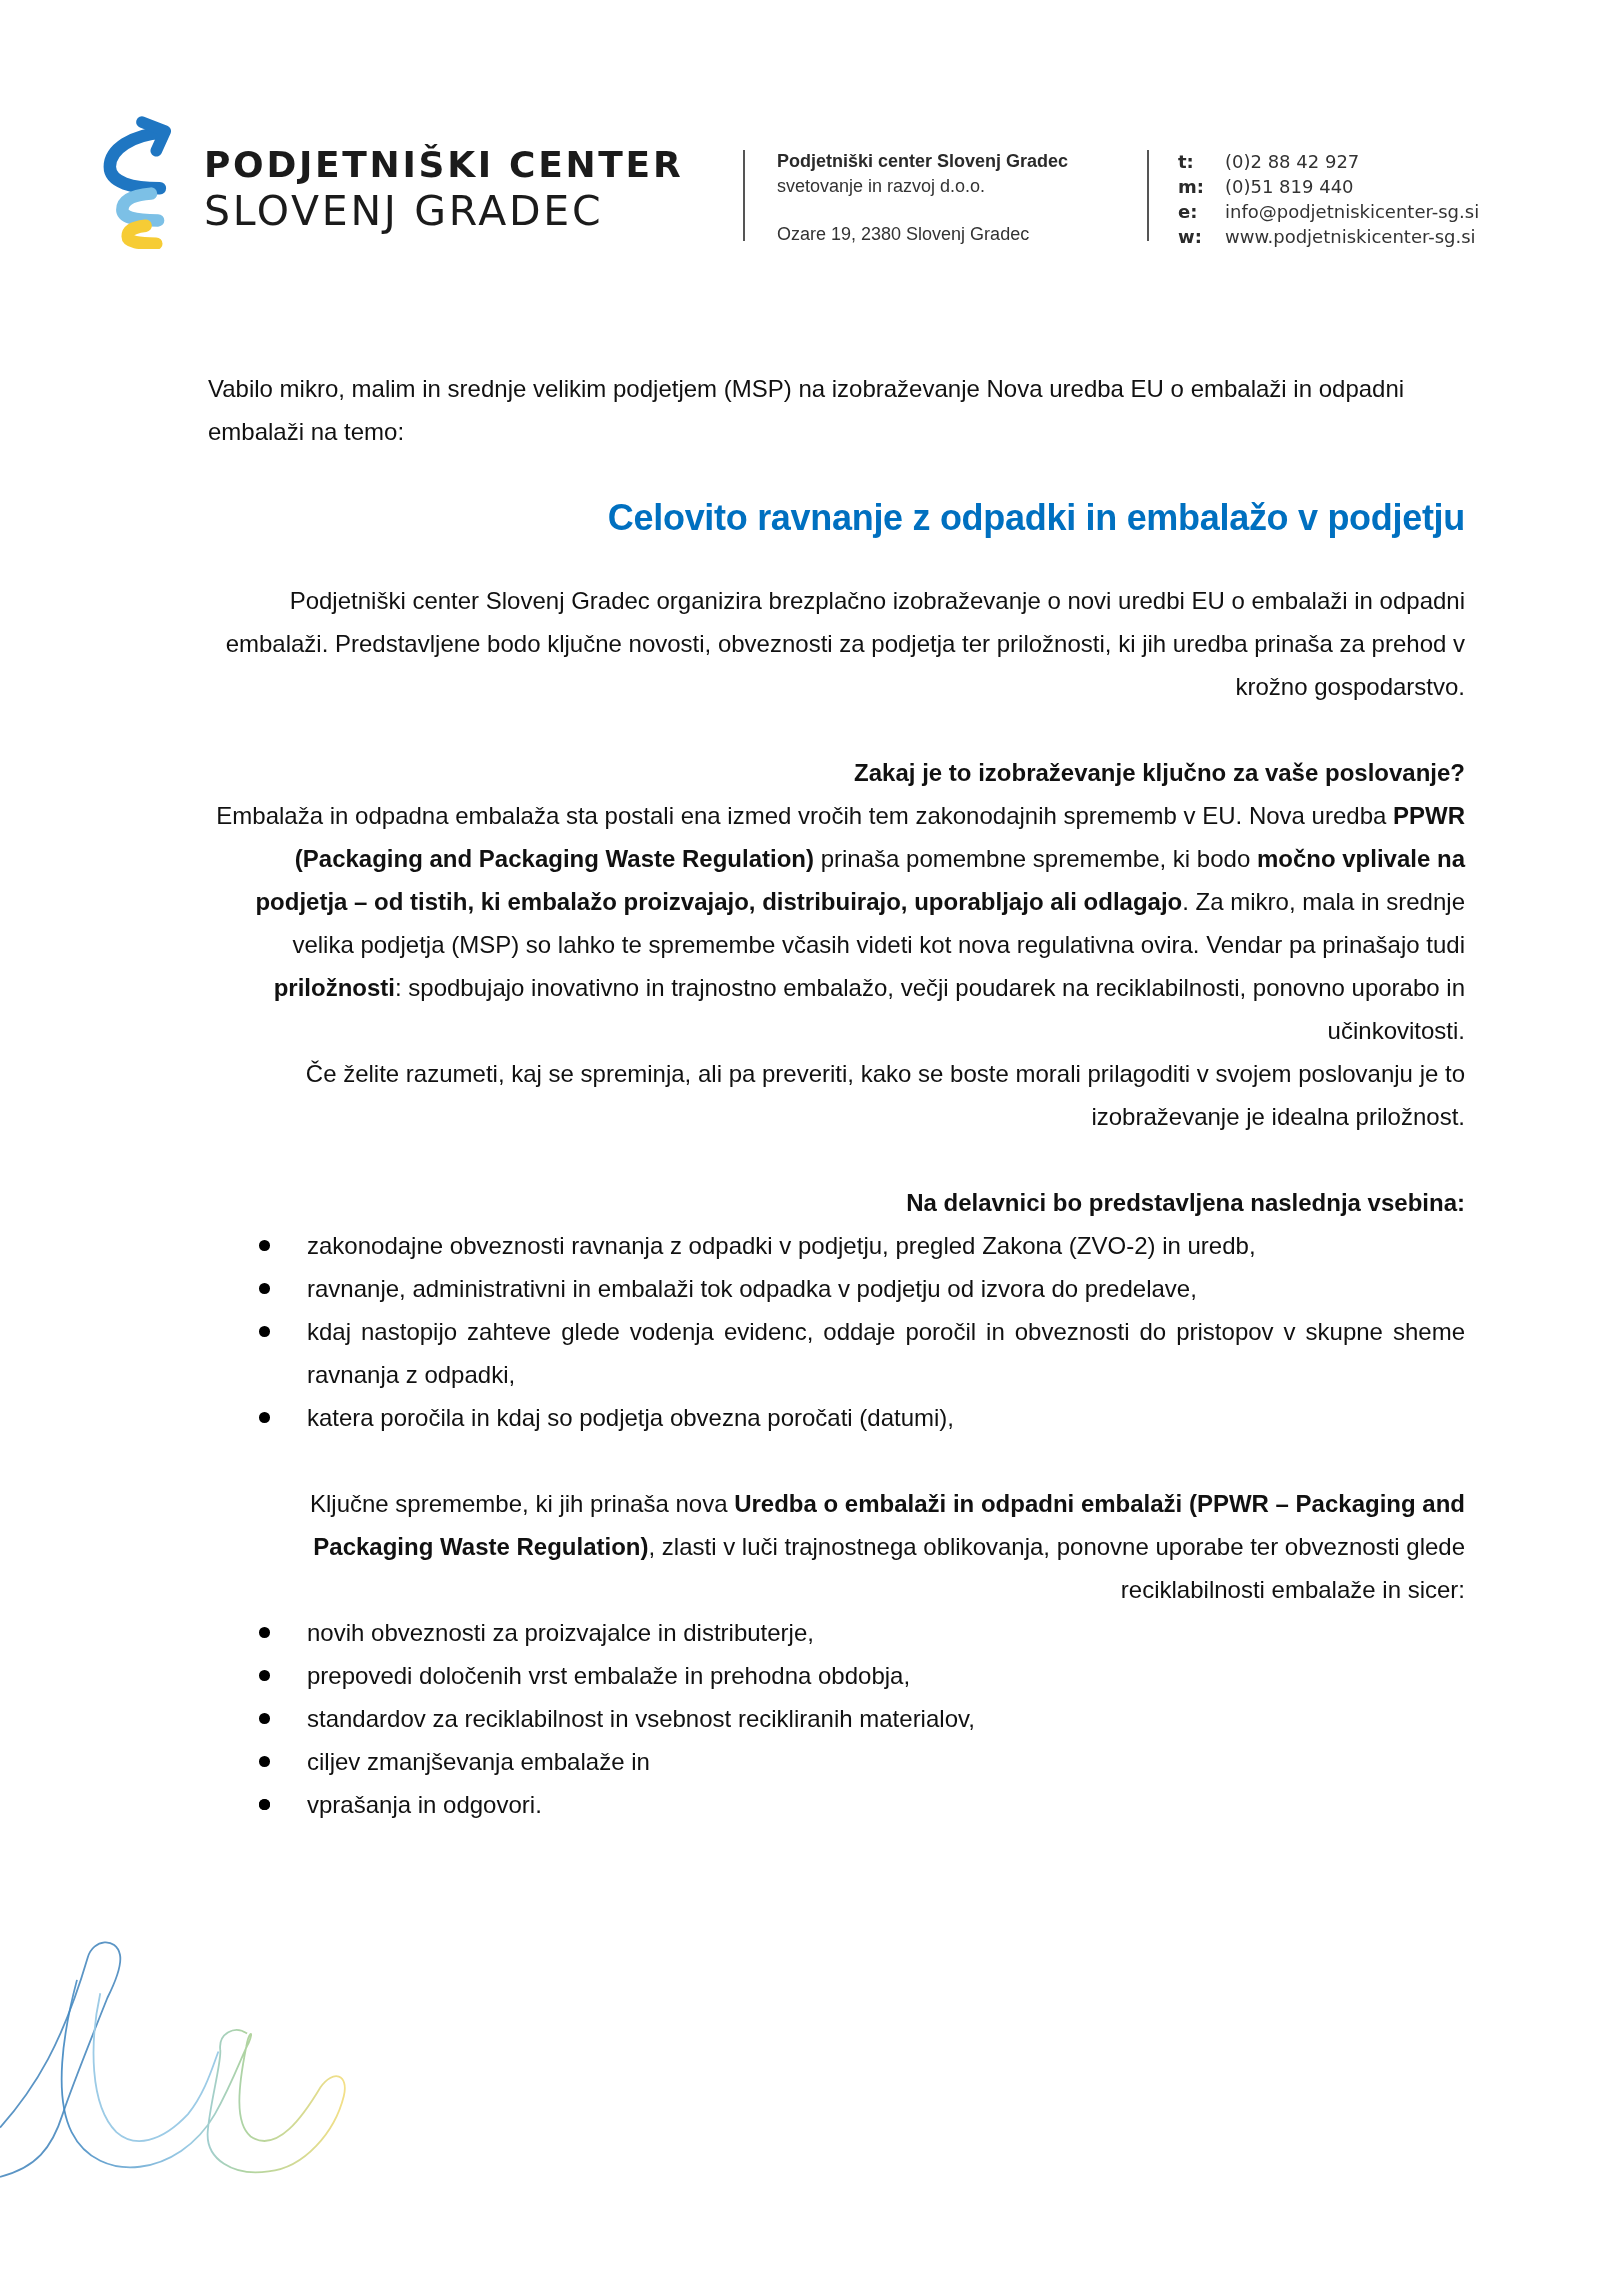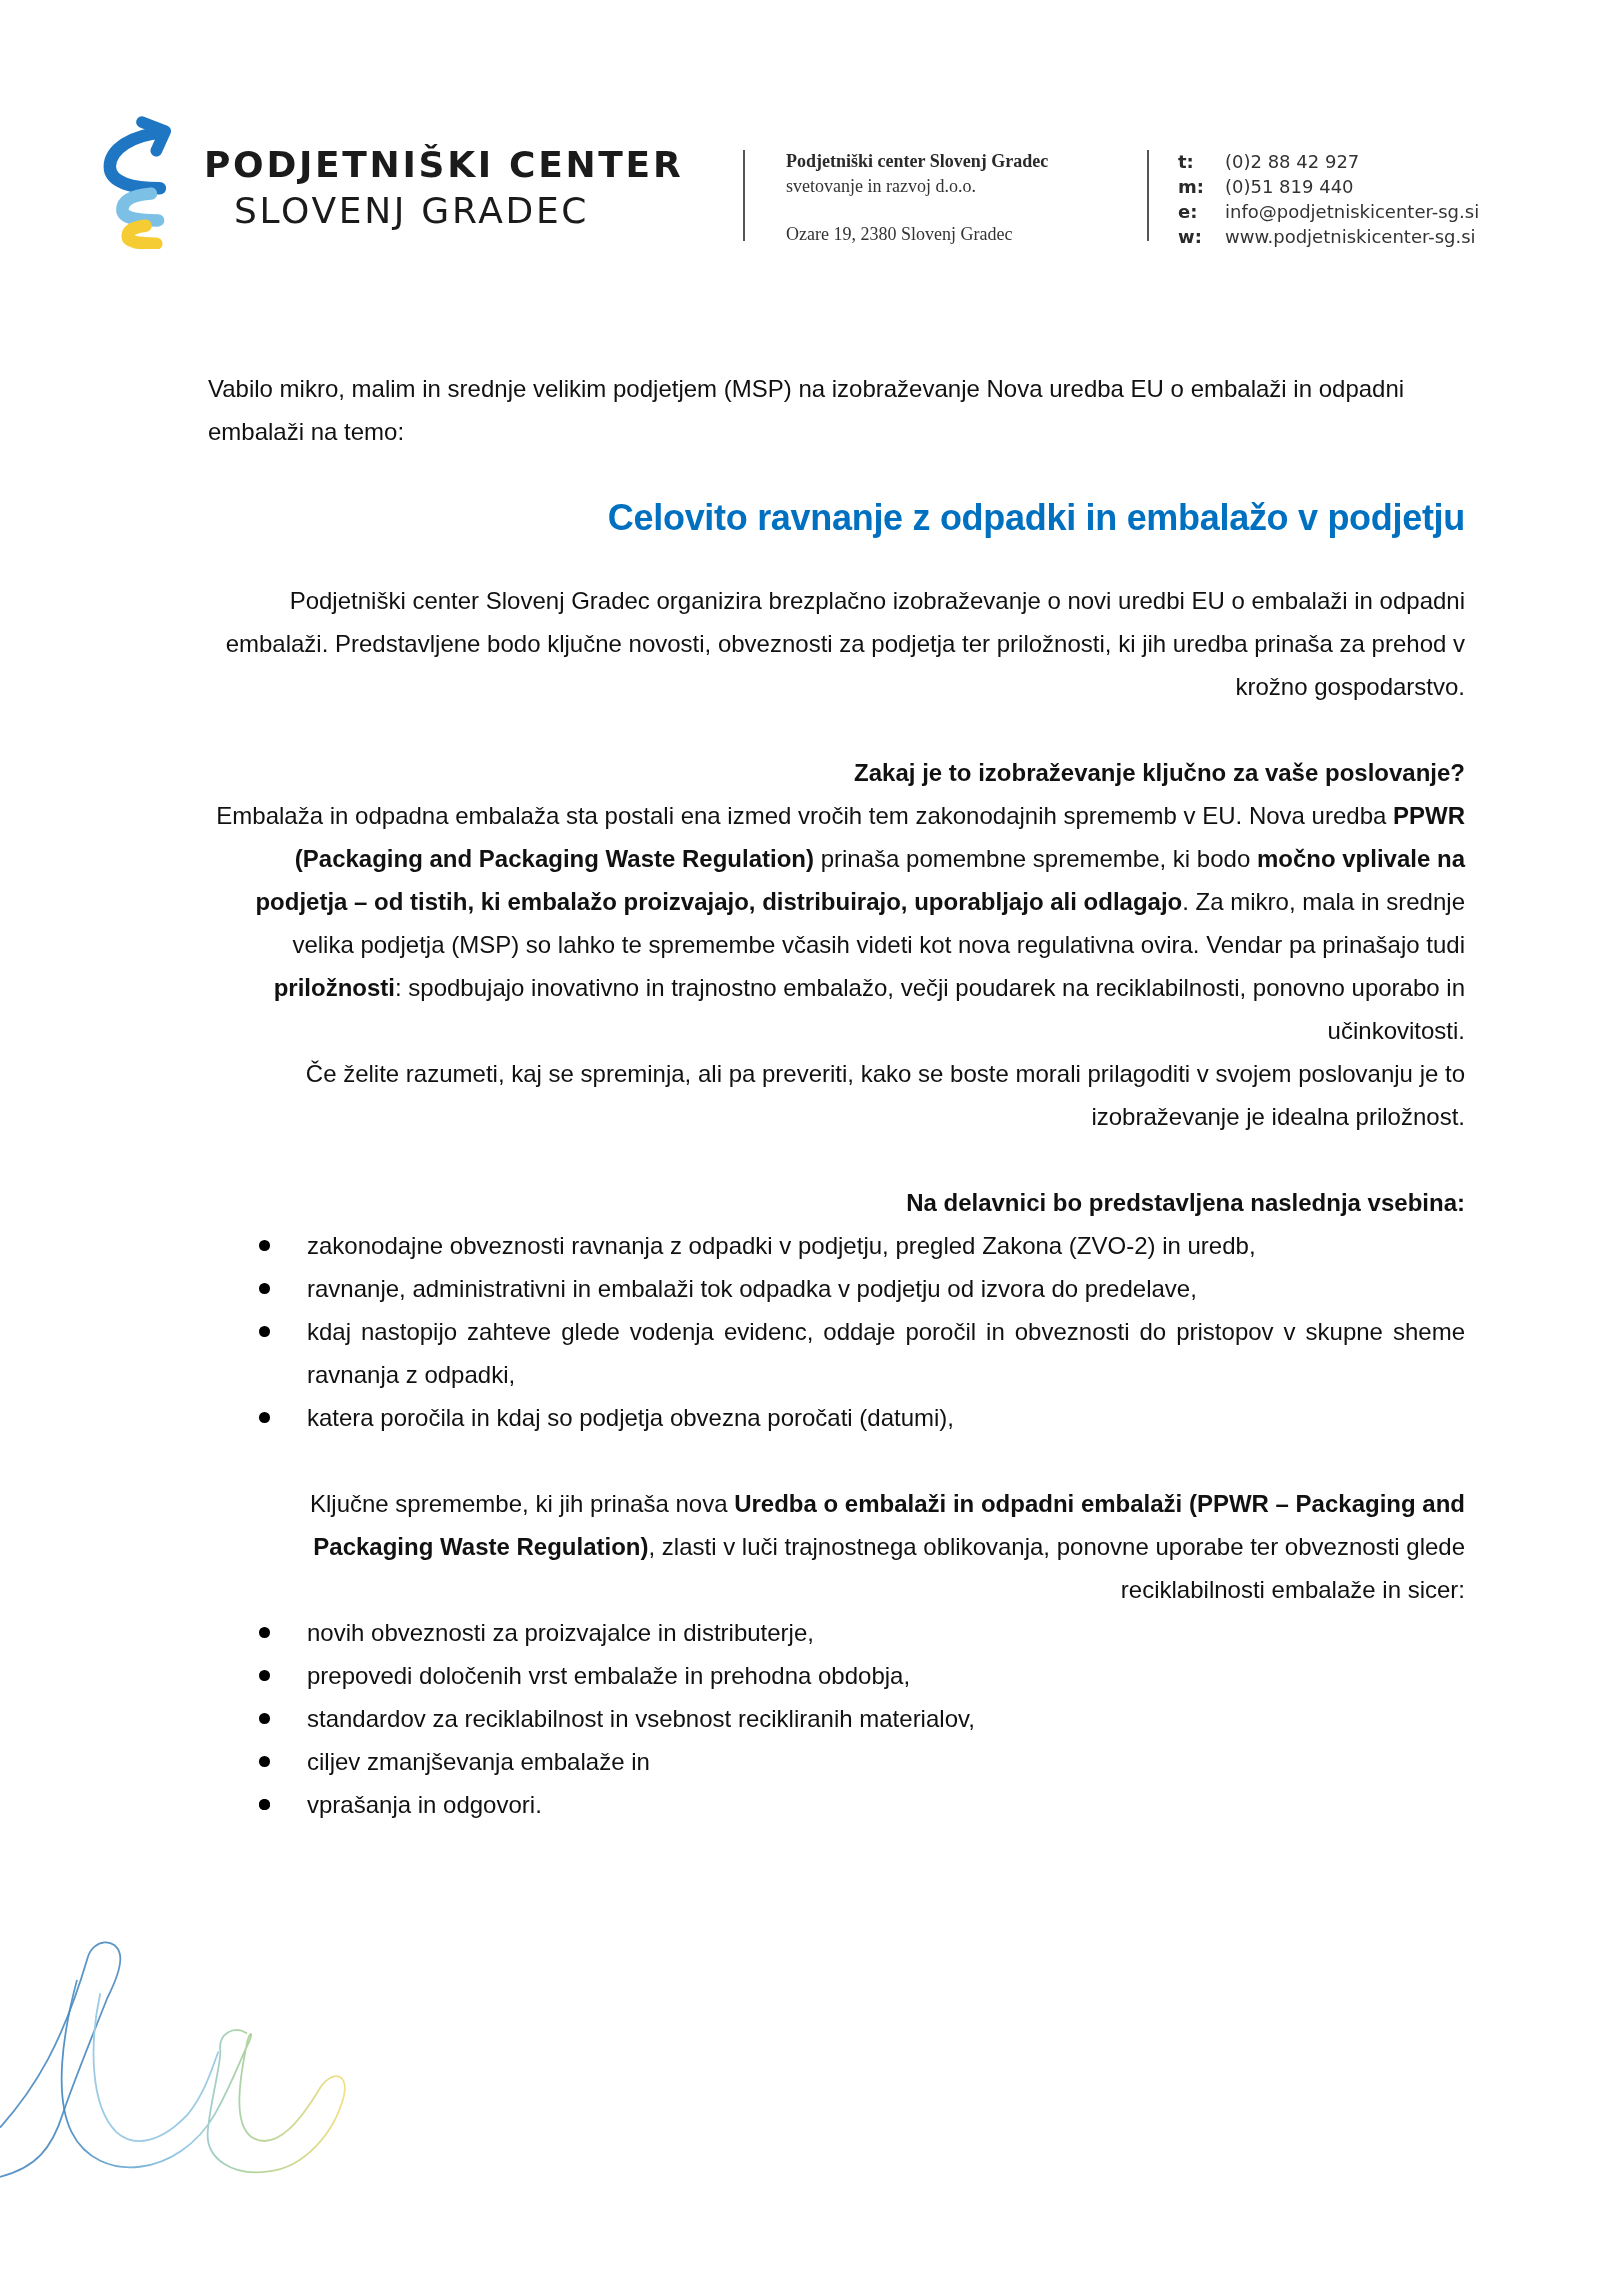--- a/index.html
+++ b/index.html
@@ -5,27 +5,27 @@
     html, body { margin: 0; padding: 0; background: #ffffff; }
     body { width: 1620px; height: 2293px; position: relative; overflow: hidden;
            font-family: "Liberation Sans", sans-serif; color: #000; }
 
     
     .header { position: absolute; left: 0; top: 0; width: 1480px; height: 287px; }
     .logo-icon { position: absolute; left: 97px; top: 115px; width: 90px; height: 134px; }
     .logo-text { position: absolute; left: 204px; top: 142px; }
     .logo-line1 { font-family: "DejaVu Sans", sans-serif; font-weight: bold; font-size: 36px;
                   letter-spacing: 2.7px; color: #1b1b1b; line-height: 45px; white-space: nowrap; }
-    .logo-line2 { font-family: "DejaVu Sans", sans-serif; font-size: 36px; letter-spacing: 2.7px;
-                  color: #1b1b1b; line-height: 48px; white-space: nowrap; margin-left: 30px; }
+    .logo-line2 { font-family: "DejaVu Sans", sans-serif; font-size: 41px; letter-spacing: 2.7px;
+                  color: #1b1b1b; line-height: 48px; white-space: nowrap; }
     .vdivider { position: absolute; width: 1.8px; background: #555; }
     .vdivider.d1 { left: 743px; top: 150px; height: 91px; }
     .vdivider.d2 { left: 1147px; top: 150px; height: 91px; }
-    .company { position: absolute; left: 777px; top: 149px; font-family: Liberation Serif, serif;
-               color: #333; font-size: 18px; margin-left: 9px; }
+    .company { position: absolute; left: 777px; top: 149px; font-family: Liberation Sans, sans-serif;
+               color: #333; font-size: 18px; }
     .company .name { font-weight: bold; color: #2a2a2a; line-height: 25px; white-space: nowrap; }
     .company .sub { line-height: 25px; white-space: nowrap; }
     .company .addr { margin-top: 23px; line-height: 25px; white-space: nowrap; }
     .contacts { position: absolute; left: 1178px; top: 149px; font-family: "DejaVu Sans", sans-serif;
                 font-size: 18px; color: #333; }
     .contact-row { display: flex; line-height: 25px; white-space: nowrap; }
     .contact-row .k { width: 47px; font-weight: bold; color: #2a2a2a; }
 
     
     .content { position: absolute; left: 208px; top: 367px; width: 1257px;

